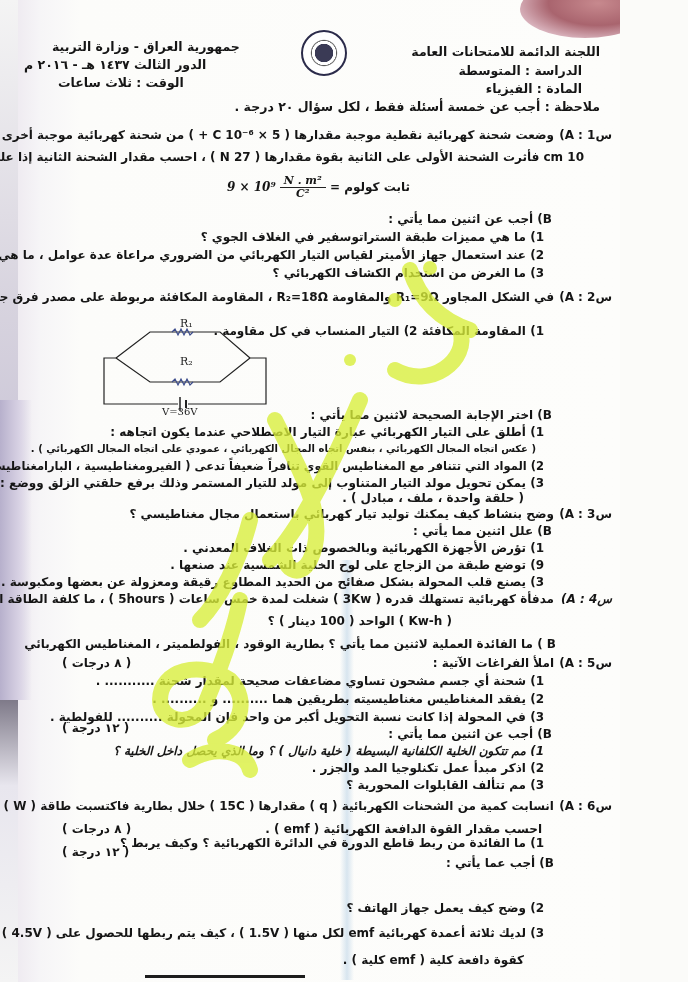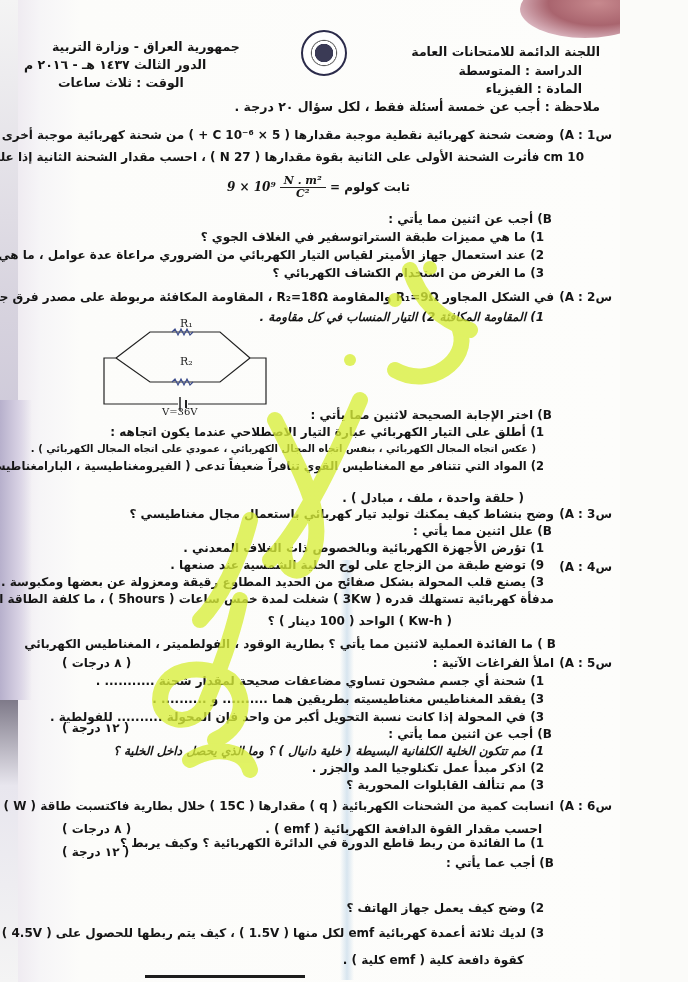--- a/index.html
+++ b/index.html
@@ -60,21 +60,21 @@
     </span>
     <span class="ltr">9 × 10⁹</span>
   </div>
   <div class="t r" style="--r:68px;top:212px;">B) أجب عن اثنين مما يأتي :</div>
   <div class="t r" style="--r:76px;top:230px;">1) ما هي مميزات طبقة الستراتوسفير في الغلاف الجوي ؟</div>
   <div class="t r" style="--r:76px;top:248px;">2) عند استعمال جهاز الأميتر لقياس التيار الكهربائي من الضروري مراعاة عدة عوامل ، ما هي ؟</div>
   <div class="t r" style="--r:76px;top:266px;">3) ما الغرض من استخدام الكشاف الكهربائي ؟</div>
 
   <div class="t r" style="--r:8px;top:290px;">س2 : A)</div>
   <div class="t r" style="--r:66px;top:290px;">في الشكل المجاور R₁=9Ω والمقاومة R₂=18Ω ، المقاومة المكافئة مربوطة على مصدر فرق جهد 36V ، احسب</div>
-  <div class="t r" style="--r:76px;top:310px;font-style:italic;">1) المقاومة المكافئة     2) التيار المنساب في كل مقاومة .</div>
+  <div class="t r" style="--r:76px;top:324px;">1) المقاومة المكافئة     2) التيار المنساب في كل مقاومة .</div>
 
   <svg style="position:absolute;left:100px;top:318px;" width="170" height="98" viewBox="0 0 170 98">
     <g fill="none" stroke="#222" stroke-width="1.2">
       <polyline points="16,40 50,14 120,14 150,40"></polyline>
       <polyline points="16,40 50,64 120,64 150,40"></polyline>
       <polyline points="16,40 4,40 4,86 78,86"></polyline>
       <polyline points="150,40 166,40 166,86 88,86"></polyline>
       <line x1="80" y1="79" x2="80" y2="93" stroke-width="1.5"></line>
       <line x1="86" y1="82" x2="86" y2="90" stroke-width="2"></line>
       <path d="M72,14 l3,-3 l3,6 l3,-6 l3,6 l3,-6 l3,6 l3,-3" stroke="#3a4a8a"></path>
@@ -82,39 +82,40 @@
     </g>
     <text x="80" y="9" font-size="11" fill="#222">R₁</text>
     <text x="80" y="47" font-size="11" fill="#222">R₂</text>
     <text x="62" y="97" font-size="10" fill="#222">V=36V</text>
   </svg>
 
   <div class="t r" style="--r:68px;top:408px;margin-left:15px;">B) اختر الإجابة الصحيحة لاثنين مما يأتي :</div>
   <div class="t r" style="--r:76px;top:425px;">1) أطلق على التيار الكهربائي عبارة التيار الاصطلاحي عندما يكون اتجاهه :</div>
   <div class="t r" style="--r:84px;top:442px;font-size:10px;">( عكس اتجاه المجال الكهربائي ، بنفس اتجاه المجال الكهربائي ، عمودي على اتجاه المجال الكهربائي ) .</div>
   <div class="t r" style="--r:76px;top:459px;font-size:11.5px;">2) المواد التي تتنافر مع المغناطيس القوي تنافراً ضعيفاً تدعى ( الفيرومغناطيسية ، البارامغناطيسية ، الدايامغناطيسية) .</div>
+  <div class="t r" style="--r:76px;top:476px;">3) يمكن تحويل مولد التيار المتناوب إلى مولد للتيار المستمر وذلك برفع حلقتي الزلق ووضع :</div>
   <div class="t r" style="--r:96px;top:491px;">( حلقة واحدة ، ملف ، مبادل ) .</div>
 
   <div class="t r" style="--r:8px;top:507px;">س3 : A)</div>
   <div class="t r" style="--r:66px;top:507px;">وضح بنشاط كيف يمكنك توليد تيار كهربائي باستعمال مجال مغناطيسي ؟</div>
   <div class="t r" style="--r:68px;top:524px;">B) علل اثنين مما يأتي :</div>
   <div class="t r" style="--r:76px;top:541px;">1) تؤرض الأجهزة الكهربائية وبالخصوص ذات الغلاف المعدني .</div>
   <div class="t r" style="--r:76px;top:558px;">9) توضع طبقة من الزجاج على لوح الخلية الشمسية عند صنعها .</div>
   <div class="t r" style="--r:76px;top:575px;">3) يصنع قلب المحولة بشكل صفائح من الحديد المطاوع رقيقة ومعزولة عن بعضها ومكبوسة .</div>
 
-  <div class="t r" style="--r:8px;top:560px;">س4 : A)</div>
+  <div class="t r" style="--r:8px;top:592px;font-style:italic;">س4 : A)</div>
   <div class="t r" style="--r:66px;top:592px;">مدفأة كهربائية تستهلك قدره ( 3Kw ) شغلت لمدة خمس ساعات ( 5hours ) ، ما كلفة الطاقة المستهلكة إذا علمت أن ثمن</div>
   <div class="t r" style="--r:168px;top:614px;">( Kw-h ) الواحد ( 100 دينار ) ؟</div>
   <div class="t r" style="--r:64px;top:637px;">B ) ما الفائدة العملية لاثنين مما يأتي ؟ بطارية الوقود ، الفولطميتر ، المغناطيس الكهربائي</div>
 
   <div class="t r" style="--r:8px;top:656px;">س5 : A)</div>
   <div class="t r" style="--r:66px;top:656px;">املأ الفراغات الآتية :</div>
   <div class="grade" style="left:62px;top:656px;">( ٨ درجات )</div>
   <div class="t r" style="--r:76px;top:674px;">1) شحنة أي جسم مشحون تساوي مضاعفات صحيحة لمقدار شحنة ........... .</div>
-  <div class="t r" style="--r:76px;top:692px;">3) يفقد المغناطيس مغناطيسيته بطريقين هما .......... و .......... .</div>
+  <div class="t r" style="--r:76px;top:692px;">2) يفقد المغناطيس مغناطيسيته بطريقين هما .......... و .......... .</div>
   <div class="t r" style="--r:76px;top:710px;">3) في المحولة إذا كانت نسبة التحويل أكبر من واحد فإن المحولة .......... للفولطية .</div>
   <div class="t r" style="--r:68px;top:727px;">B) أجب عن اثنين مما يأتي :</div>
   <div class="grade" style="left:62px;top:721px;">( ١٢ درجة )</div>
   <div class="t r" style="--r:76px;top:744px;font-style:italic;">1) مم تتكون الخلية الكلفانية البسيطة ( خلية دانيال ) ؟ وما الذي يحصل داخل الخلية ؟</div>
   <div class="t r" style="--r:76px;top:761px;">2) اذكر مبدأ عمل تكنلوجيا المد والجزر .</div>
   <div class="t r" style="--r:76px;top:778px;">3) مم تتألف القابلوات المحورية ؟</div>
 
   <div class="t r" style="--r:8px;top:799px;text-align:center;">س6 : A)</div>
   <div class="t r" style="--r:66px;top:799px;">انسابت كمية من الشحنات الكهربائية ( q ) مقدارها ( 15C ) خلال بطارية فاكتسبت طاقة ( W ) مقدارها ( 30J ) ،</div>
   <div class="t r" style="--r:78px;top:822px;">احسب مقدار القوة الدافعة الكهربائية ( emf ) .</div>

